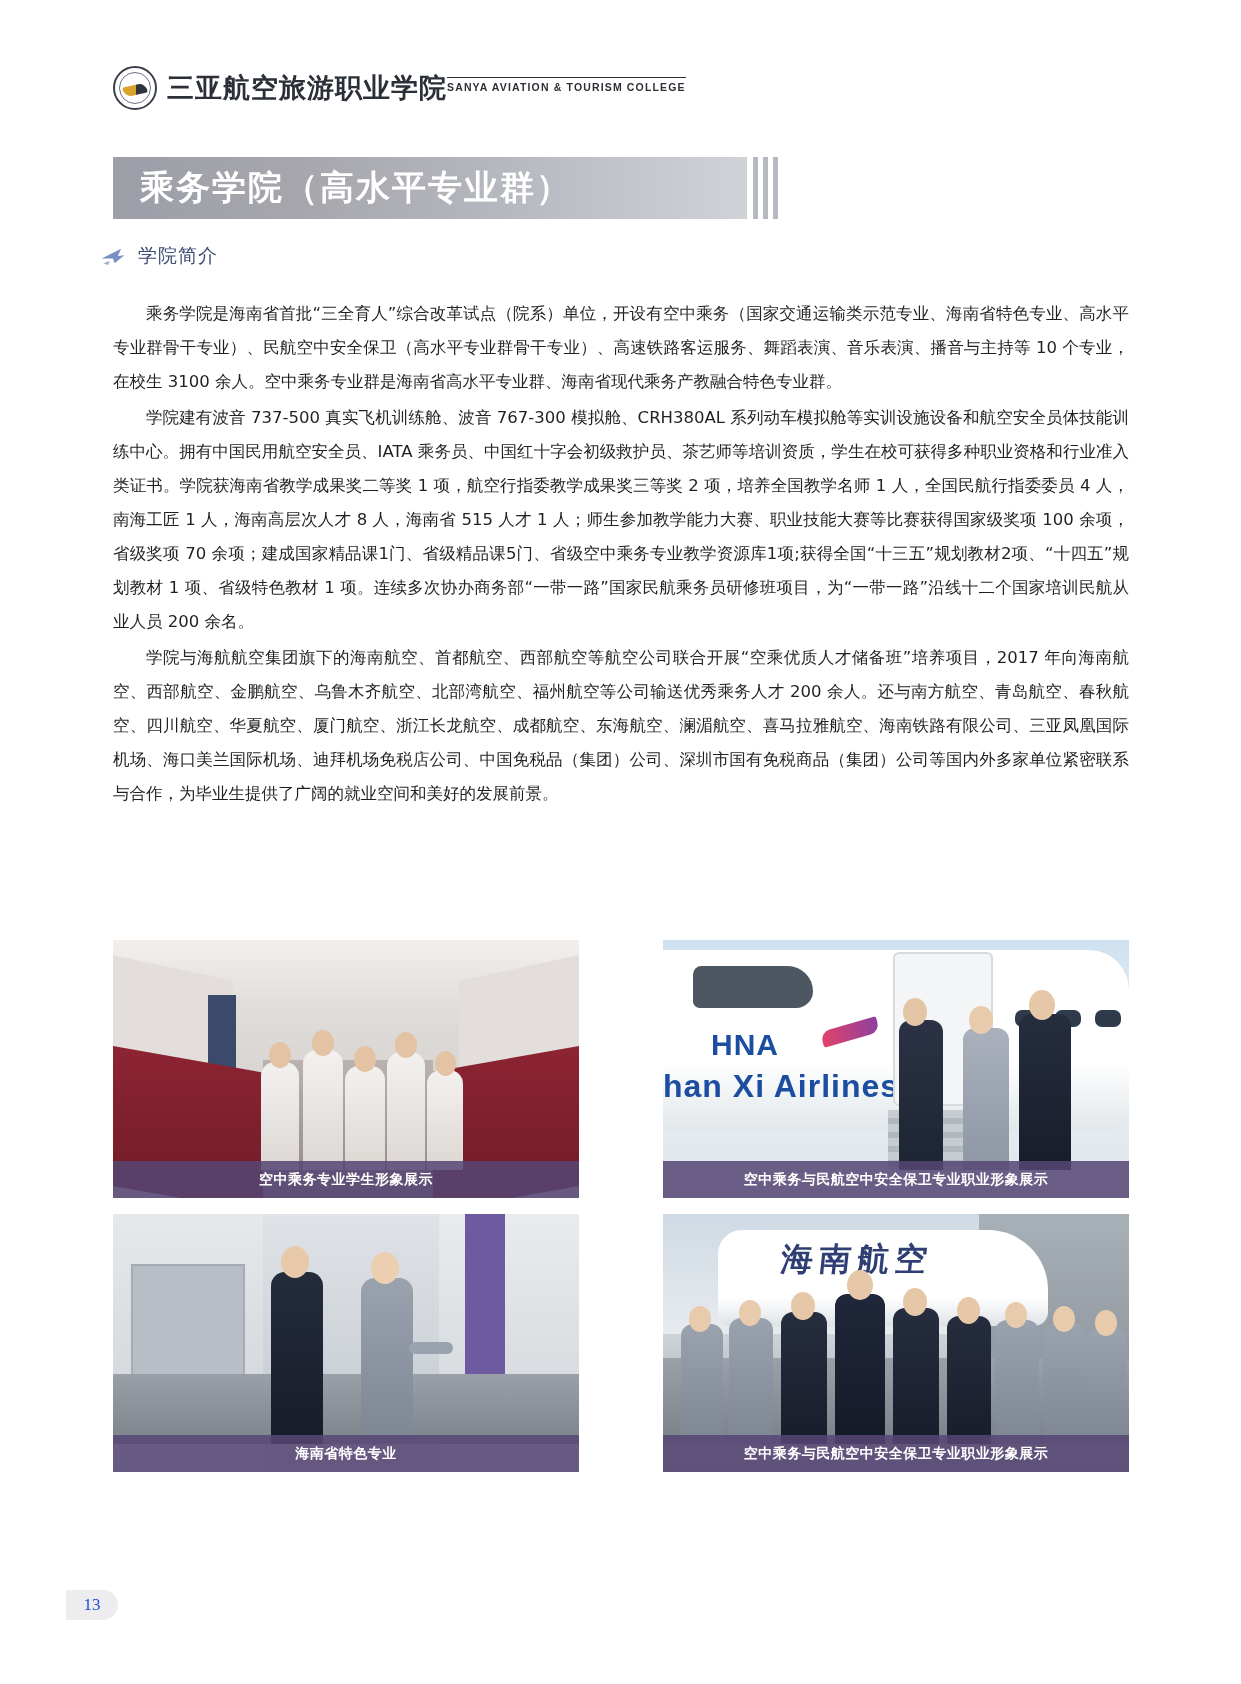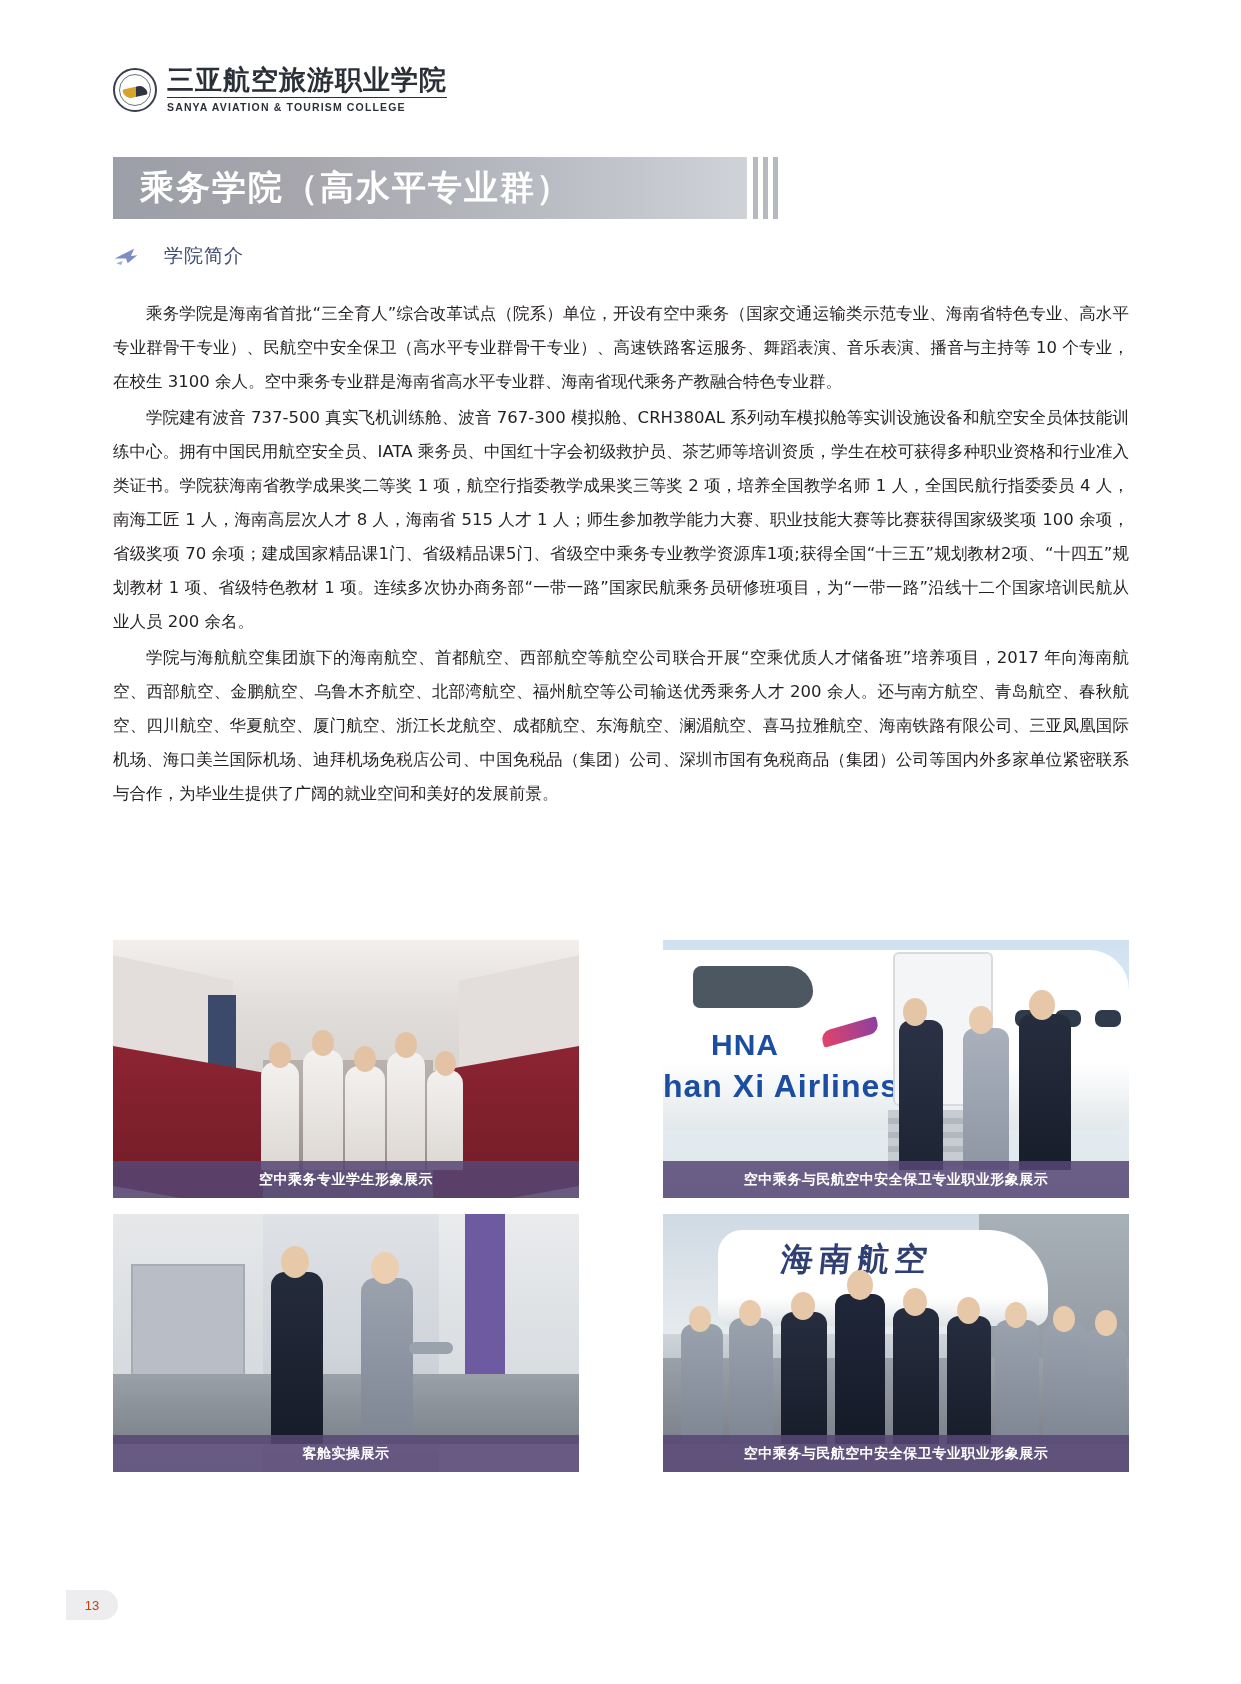--- a/index.html
+++ b/index.html
@@ -49,21 +49,21 @@
     left: 8px;
     top: 17px;
     width: 24px;
     height: 10px;
     background: linear-gradient(100deg, #d9a22b 0 55%, #2f3540 55% 100%);
     border-radius: 2px 8px 2px 8px;
     transform: rotate(-12deg);
   }
   .logo-text-wrap {
     display: flex;
-    flex-direction: column;
+    flex-direction: row;
     justify-content: center;
   }
   .logo-cn {
     font-size: 27px;
     font-weight: 700;
     letter-spacing: 1px;
     color: #2b3038;
     line-height: 1.05;
     font-family: "DejaVu Sans", "Liberation Sans", sans-serif;
   }
@@ -116,25 +116,25 @@
   .title-bars span {
     display: block;
     width: 5px;
     height: 62px;
     background: #b6b9c0;
   }
 
   
   .section-head {
     position: absolute;
-    left: 113px;
+    left: 100px;
     top: 243px;
     display: flex;
     align-items: center;
-    gap: 25px;
+    gap: 12px;
   }
   .plane-icon {
     width: 26px;
     height: 22px;
     color: #7b8fc4;
     display: block;
   }
   .section-title {
     font-size: 19px;
     color: #3f4d72;
@@ -246,23 +246,23 @@
     bottom: 64px;
     width: 52px;
     height: 30px;
     background: #edecef;
     border-radius: 0 15px 15px 0;
     display: flex;
     align-items: center;
     justify-content: center;
   }
   .page-num {
-    font-size: 13px;
-    color: #c2410c;
-    font-family: Liberation Sans, sans-serif;
+    font-size: 17px;
+    color: #1d4ed8;
+    font-family: Liberation Serif, serif;
   }
 </style>
 </head>
 <body>
 
 <div class="logo-area">
   <div class="logo-mark"></div>
   <div class="logo-text-wrap">
     <div class="logo-cn">三亚航空旅游职业学院</div>
     <div class="logo-en">SANYA AVIATION &amp; TOURISM COLLEGE</div>
@@ -346,21 +346,21 @@
       <div class="panelR"></div>
       <div class="galley"></div>
       <div class="curtain3"></div>
       <div class="floor"></div>
       <div class="person" style="left:158px;width:52px;height:172px;background:linear-gradient(180deg,#242b3b,#161c29);"></div>
       <div class="person" style="left:168px;bottom:194px;width:28px;height:32px;border-radius:50%;background:#e7c9a9;"></div>
       <div class="person" style="left:248px;width:52px;height:166px;background:linear-gradient(180deg,#9aa2ae,#7e8694);"></div>
       <div class="person" style="left:258px;bottom:188px;width:28px;height:32px;border-radius:50%;background:#ebcfb0;"></div>
       <div class="person" style="left:296px;bottom:118px;width:44px;height:12px;border-radius:6px;background:#9aa2ae;"></div>
     </div>
-    <div class="caption">客舱实操展示</div>
+    <div class="caption">海南省特色专业</div>
   </div>
 
   <div class="photo">
     <div class="scene s4">
       <div class="sky"></div>
       <div class="bldg"></div>
       <div class="plane"></div>
       <div class="hncn">海南航空</div>
       <div class="ground"></div>
       <div class="person" style="left:18px;width:42px;height:120px;background:linear-gradient(180deg,#9aa2ae,#7e8694);"></div>

